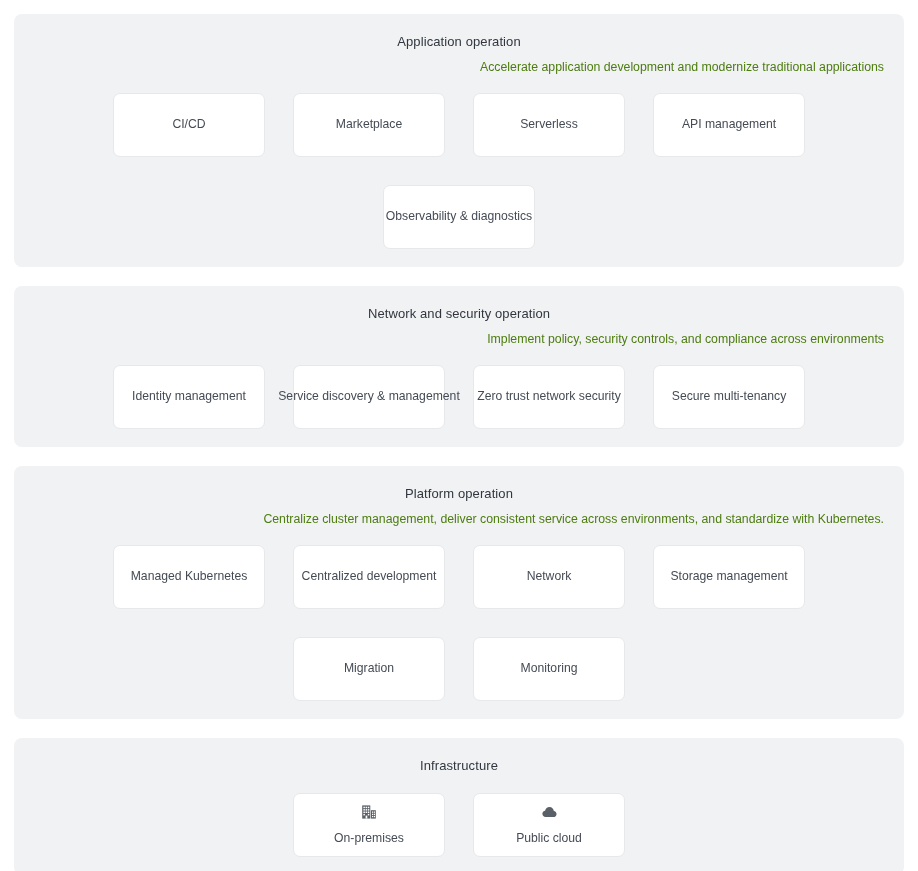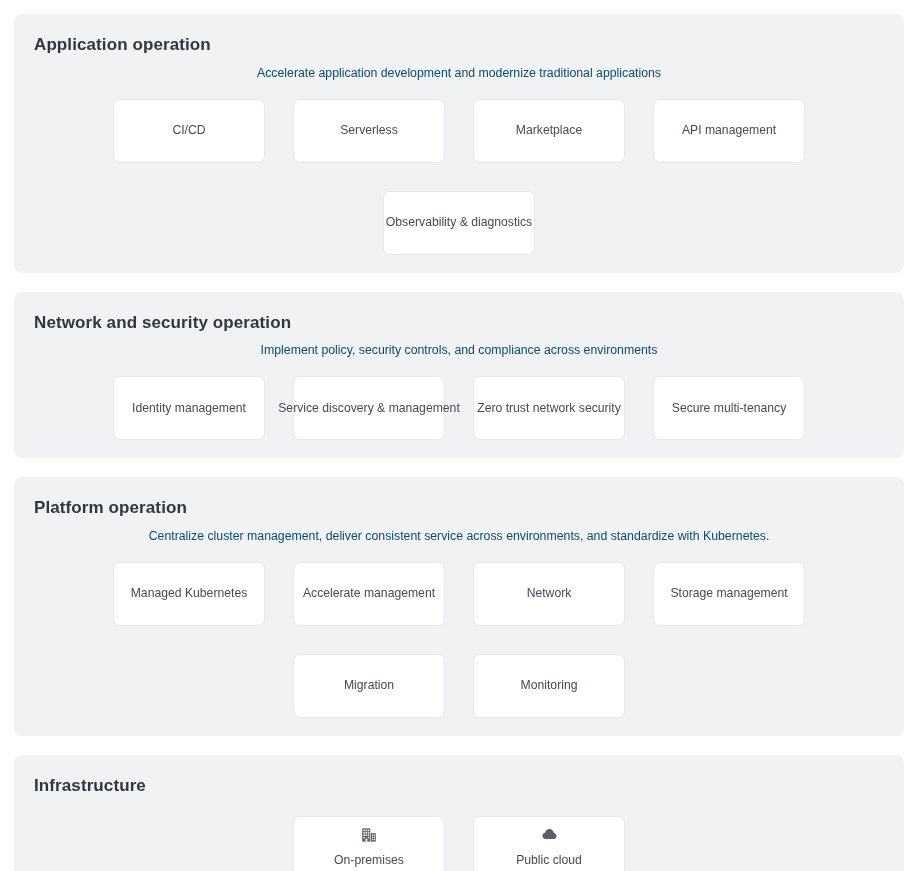--- a/index.html
+++ b/index.html
@@ -20,33 +20,33 @@
     gap: 19px;
   }
 
   .panel {
     background: #f1f2f4;
     border-radius: 8px;
     padding: 16px 20px 18px 20px;
   }
 
   .panel-title {
-    text-align: left;
-    font-size: 17px;
-    font-weight: bold;
+    text-align: center;
+    font-size: 13px;
+    font-weight: normal;
     color: #31363f;
     letter-spacing: 0.1px;
     line-height: 1.4;
     padding-top: 3px;
   }
 
   .panel-subtitle {
-    text-align: center;
+    text-align: right;
     font-size: 12.3px;
-    color: #0c4a6e;
+    color: #4d7c0f;
     line-height: 1.45;
     margin-top: 8px;
   }
 
   .card-grid {
     margin-top: 16px;
     display: flex;
     flex-wrap: wrap;
     justify-content: center;
     gap: 28px;
@@ -94,24 +94,24 @@
 
 <div class="stack">
     <div class="panel">
       <div class="panel-title">Application operation</div>
       <div class="panel-subtitle">Accelerate application development and modernize traditional applications</div>
       <div class="card-grid">
         <div class="card">
           <span class="card-label">CI/CD</span>
         </div>
         <div class="card">
+          <span class="card-label">Marketplace</span>
+        </div>
+        <div class="card">
           <span class="card-label">Serverless</span>
-        </div>
-        <div class="card">
-          <span class="card-label">Marketplace</span>
         </div>
         <div class="card">
           <span class="card-label">API management</span>
         </div>
         <div class="card">
           <span class="card-label">Observability &amp; diagnostics</span>
         </div>
       </div>
     </div>
     <div class="panel">
@@ -133,21 +133,21 @@
       </div>
     </div>
     <div class="panel">
       <div class="panel-title">Platform operation</div>
       <div class="panel-subtitle">Centralize cluster management, deliver consistent service across environments, and standardize with Kubernetes.</div>
       <div class="card-grid">
         <div class="card">
           <span class="card-label">Managed Kubernetes</span>
         </div>
         <div class="card">
-          <span class="card-label">Accelerate management</span>
+          <span class="card-label">Centralized development</span>
         </div>
         <div class="card">
           <span class="card-label">Network</span>
         </div>
         <div class="card">
           <span class="card-label">Storage management</span>
         </div>
         <div class="card">
           <span class="card-label">Migration</span>
         </div>

